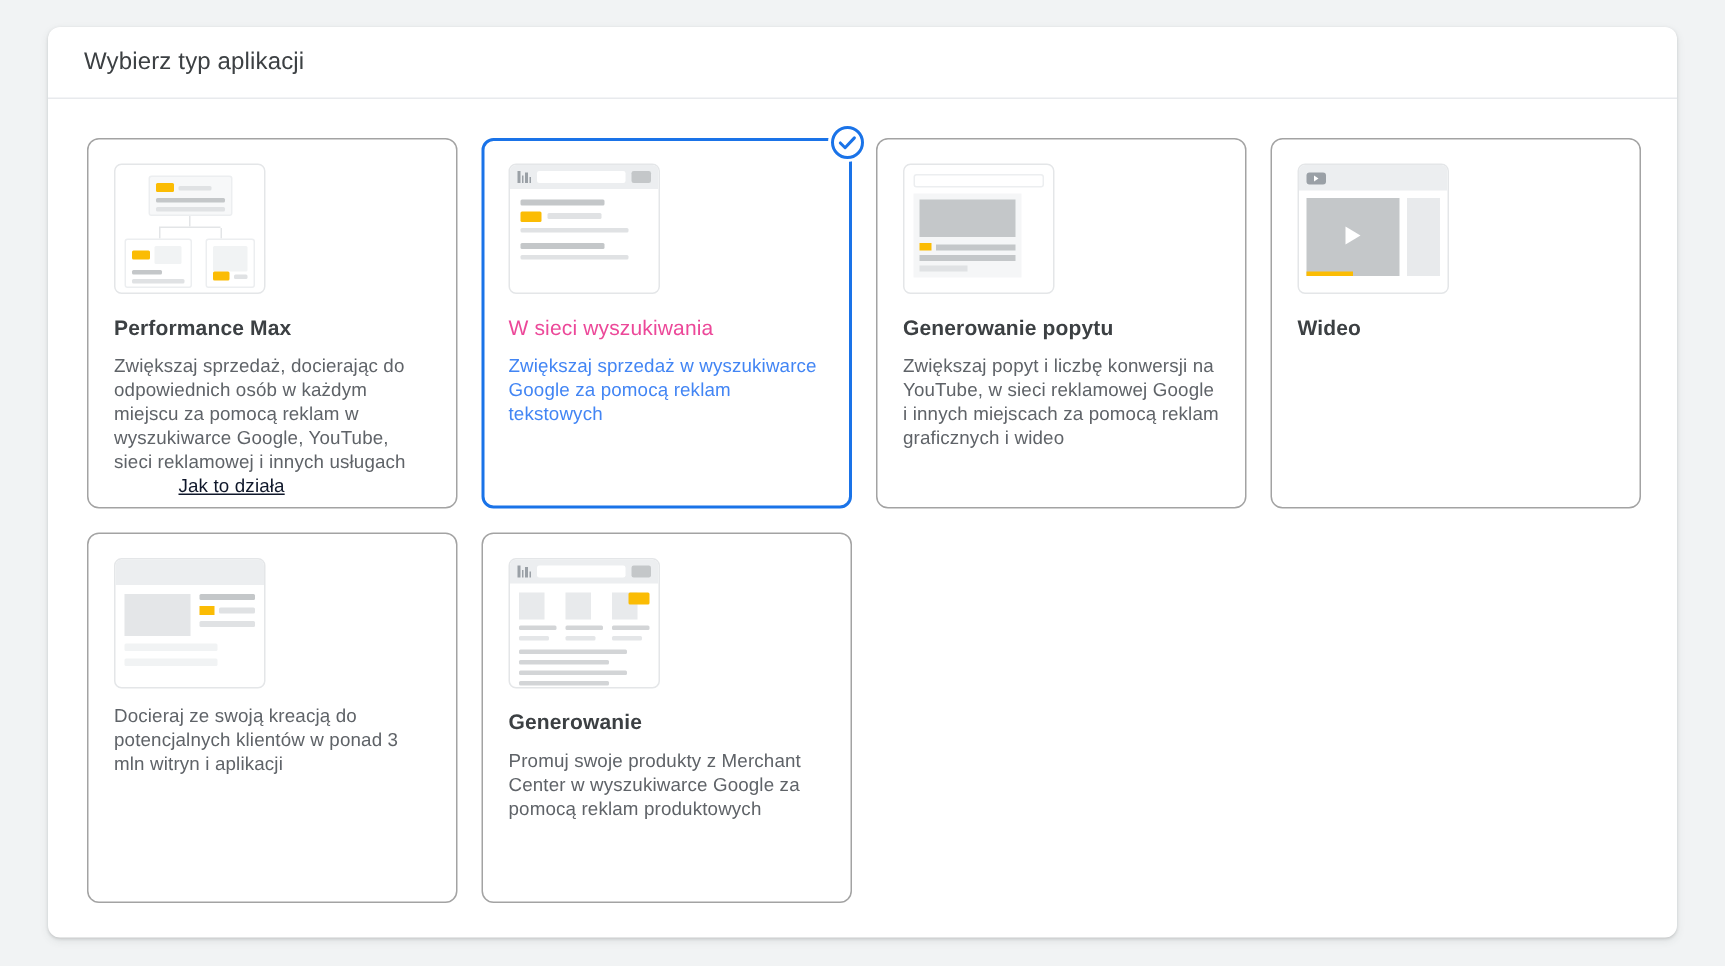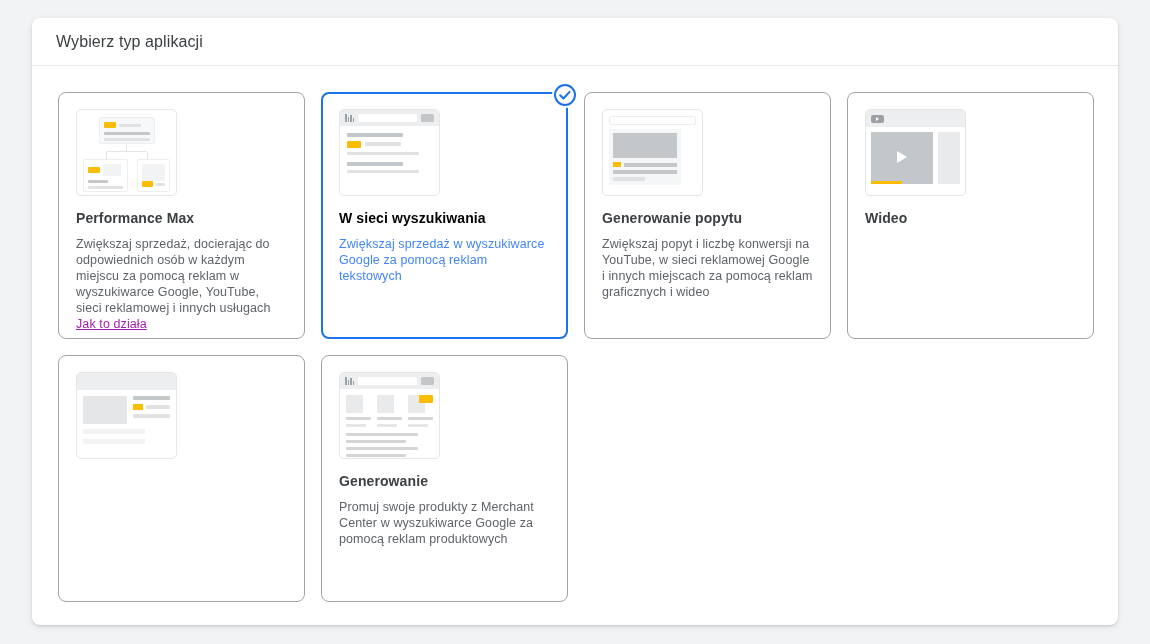--- a/index.html
+++ b/index.html
@@ -185,33 +185,34 @@
   .shop-lines .ln { height: 3px; background:#d3d5d7; border-radius:1px; margin-bottom: 4px; }
 
   
   .card-title {
     margin-top: 14px;
     font-size: 14px;
     color: #3c4043;
     font-weight: bold;
     letter-spacing: .1px;
   }
-  .card.selected .card-title { color: #000000; font-weight: bold; }
+  .card.selected .card-title { color: #ec4899; font-weight: normal; }
   .card-desc {
     margin-top: 10px;
     font-size: 12.5px;
     line-height: 16px;
     color: #5f6368;
     letter-spacing: .1px;
   }
   .card.selected .card-desc { color: #4285f4; }
   .card-link {
-    color: #a21caf;
+    color: #0f172a;
     text-decoration: underline;
     cursor: pointer;
+    margin-left: 43px;
   }
 </style>
 </head>
 <body>
 
 <div class="page">
   <div class="panel">
 
     <div class="panel-header">
       <div class="panel-title">Wybierz typ aplikacji</div>
@@ -337,20 +338,21 @@
                 </div>
                 <div class="ln g-mid" style="width:100%"></div>
               </div>
             </div>
             <div class="disp-bot">
               <div class="ln g-light" style="width:62px"></div>
               <div class="ln g-light" style="width:62px"></div>
             </div>
           </div>
         </div>
+        <div class="card-desc">Docieraj ze swoją kreacją do potencjalnych klientów w ponad 3 mln witryn i aplikacji</div>
       </div>
 
       <div class="card">
         <div class="thumb">
           <div class="srch-head">
             <div class="srch-logo">
               <i style="height:8px"></i>
                 <i style="height:5px"></i>
                 <i style="height:7px"></i>
                 <i style="height:4px"></i>

